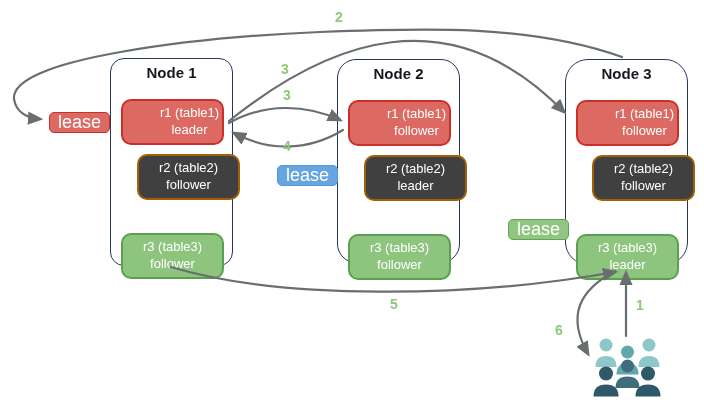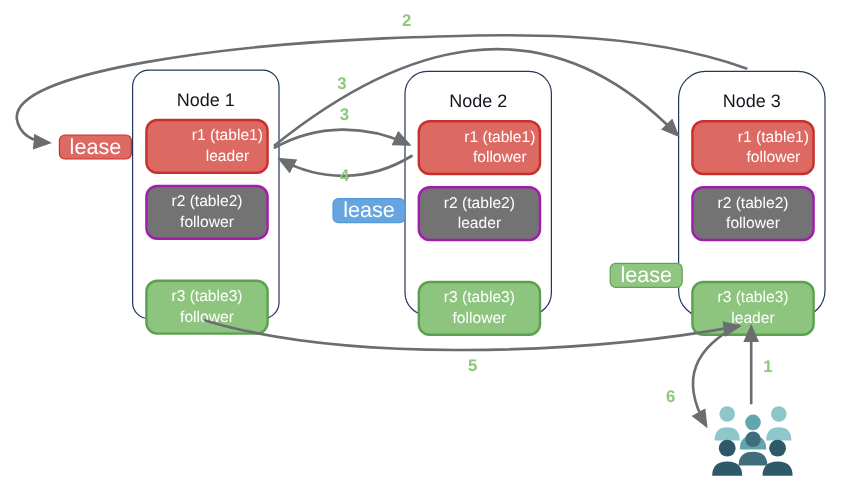--- a/index.html
+++ b/index.html
@@ -27,42 +27,42 @@
   }
   .node {
     position: absolute;
     background: #ffffff;
     border: 1.6px solid #24365e;
     border-radius: 14px;
     z-index: 2;
   }
   .node-title {
     text-align: center;
-    font-weight: normal;
+    font-weight: bold;
     font-size: 15px;
     color: #14181f;
-    margin-top: 16px;
+    margin-top: 5px;
     height: 20px;
   }
   .replica {
     position: absolute;
     left: 10px;
     width: 103px;
     height: 46px;
     border-radius: 10px;
     color: #ffffff;
     font-size: 13px;
     line-height: 1.3;
     text-align: center;
     display: flex;
     flex-direction: column;
     justify-content: center;
   }
   .replica.red   { background: #dd6963; border: 2px solid #c9302c; }
-  .replica.blue  { background: #737373; border: 2px solid #a21caf; }
+  .replica.blue  { background: #404040; border: 2px solid #a16207; margin-left: 16px; }
   .replica.green { background: #8dc57e; border: 2px solid #5aa04e; margin-top: 24px; }
   .r-row1 { top: 40px; padding-left: 34px; }
   .r-row2 { top: 95px; }
   .r-row3 { top: 150px; }
   .lease {
     position: absolute;
     height: 21px;
     width: 61px;
     border-radius: 5px;
     color: #ffffff;

